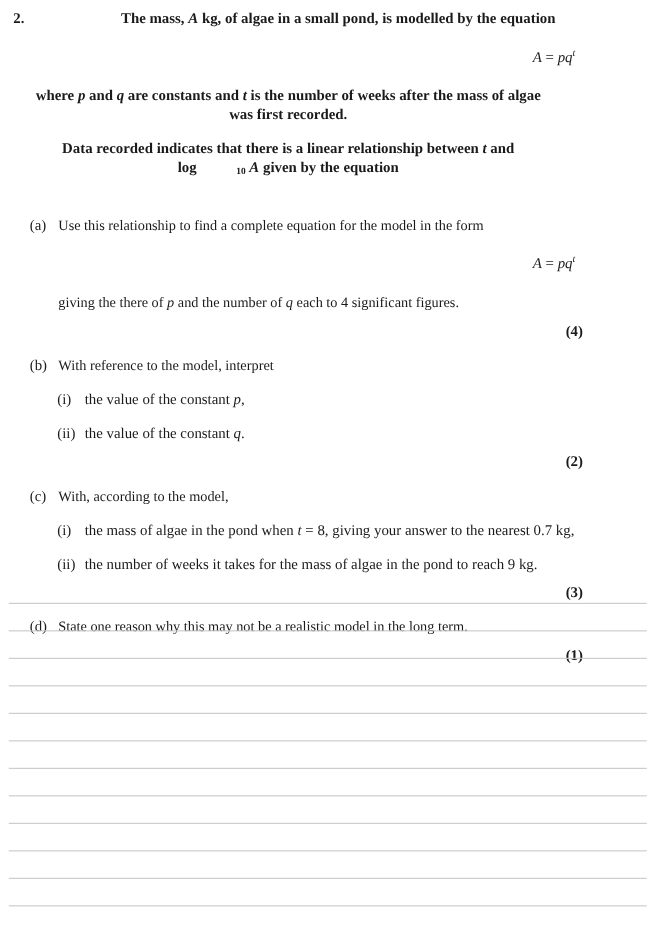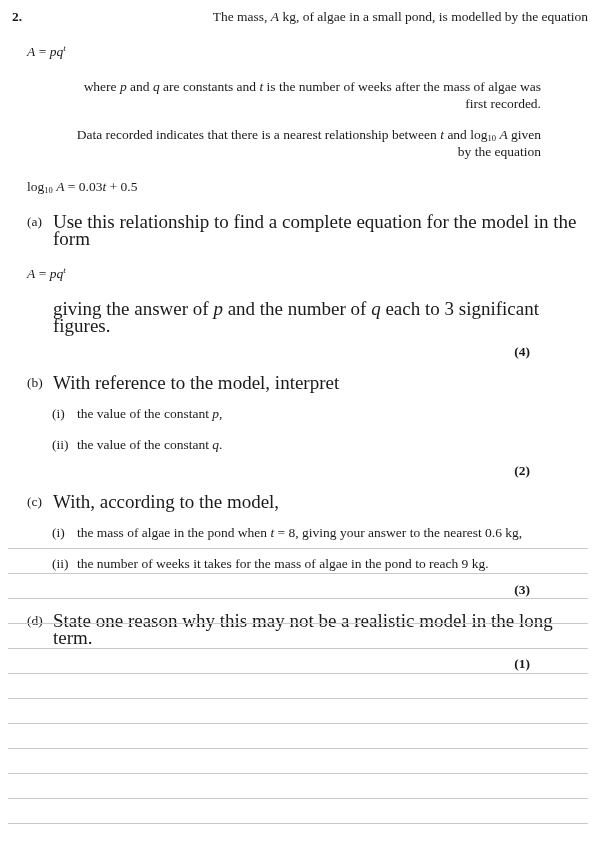--- a/index.html
+++ b/index.html
@@ -36,30 +36,31 @@
   }
   .qbody {
     margin-left: 27px;
     margin-right: 12px;
   }
 
   .para {
     font-size: 13.5px;
     line-height: 17px;
     margin: 0;
-    text-align: right;
-  }
-  .para.tight { max-width: 470px; margin-left: 44px; }
+    text-align: center;
+    font-weight: bold;
+  }
+  .para.tight { max-width: 470px; }
 
   .gap-s { height: 9px; }
   .gap-m { height: 14px; }
   .gap-l { height: 18px; }
 
   .eq {
-    text-align: left;
+    text-align: right;
     font-size: 13.5px;
     line-height: 17px;
     margin: 0;
     padding-right: 65px;
   }
 
   
   i.m {
     font-style: italic;
     font-family: "Liberation Serif", "DejaVu Serif", serif;
@@ -67,38 +68,39 @@
   sup.m {
     font-style: italic;
     font-size: 9px;
     vertical-align: super;
     line-height: 0;
   }
   sub.m {
     font-size: 8.5px;
     vertical-align: -0.28em;
     line-height: 0;
+    padding-left: 36px;
   }
 
   
   .part {
     position: relative;
     margin-left: 0;
   }
   .part-label {
     position: absolute;
     left: 0;
     top: 0;
     width: 24px;
     font-size: 13.5px;
     line-height: 17px;
   }
   .part-content {
     margin-left: 26px;
-    font-size: 19px;
+    font-size: 13px;
     line-height: 17px;
   }
   .subitem {
     position: relative;
     margin-left: 25px;
   }
   .subitem-label {
     position: absolute;
     left: 0;
     top: 0;
@@ -150,42 +152,41 @@
       <div class="gap-l"></div>
 
       <p class="eq"><i class="m">A</i><span> = </span><i class="m">pq</i><sup class="m">t</sup></p>
 
       <div class="gap-l"></div>
 
       <p class="para tight"><span>where </span><i class="m">p</i><span> and </span><i class="m">q</i><span> are constants and </span><i class="m">t</i><span> is the number of weeks after the mass of algae was first recorded.</span></p>
 
       <div class="gap-m"></div>
 
-      <p class="para tight"><span>Data recorded indicates that there is a nearest relationship between </span><i class="m">t</i><span> and log</span><sub class="m">10</sub><span> </span><i class="m">A</i><span> given by the equation</span></p>
-
-      <div class="gap-l"></div>
-
-      <p class="eq"><span>log</span><sub class="m">10</sub>&nbsp;<i class="m">A</i><span> = 0.03</span><i class="m">t</i><span> + 0.5</span></p>
+      <p class="para tight"><span>Data recorded indicates that there is a linear relationship between </span><i class="m">t</i><span> and log</span><sub class="m">10</sub><span> </span><i class="m">A</i><span> given by the equation</span></p>
+
+      <div class="gap-l"></div>
+
 
       <div class="gap-l"></div>
 
       <div class="part">
         <span class="part-label">(a)</span>
         <div class="part-content">
           <span>Use this relationship to find a complete equation for the model in the form</span>
         </div>
       </div>
 
       <div class="gap-l"></div>
 
       <p class="eq"><i class="m">A</i><span> = </span><i class="m">pq</i><sup class="m">t</sup></p>
 
       <div class="gap-l"></div>
 
-      <div class="part-content" style="margin-left:26px;"><span>giving the answer of </span><i class="m">p</i><span> and the number of </span><i class="m">q</i><span> each to 3 significant figures.</span></div>
+      <div class="part-content" style="margin-left:26px;"><span>giving the there of </span><i class="m">p</i><span> and the number of </span><i class="m">q</i><span> each to 4 significant figures.</span></div>
 
       <div class="gap-s"></div>
 
       <div class="marks">(4)</div>
 
       <div class="gap-m"></div>
 
       <div class="part">
         <span class="part-label">(b)</span>
         <div class="part-content">
@@ -217,21 +218,21 @@
         <span class="part-label">(c)</span>
         <div class="part-content">
           <span>With, according to the model,</span>
         </div>
       </div>
 
       <div class="gap-m"></div>
 
       <div class="subitem">
         <span class="subitem-label">(i)</span>
-        <div class="subitem-content"><span>the mass of algae in the pond when </span><i class="m">t</i><span> = 8, giving your answer to the nearest 0.6 kg,</span></div>
+        <div class="subitem-content"><span>the mass of algae in the pond when </span><i class="m">t</i><span> = 8, giving your answer to the nearest 0.7 kg,</span></div>
       </div>
 
       <div class="gap-m"></div>
 
       <div class="subitem">
         <span class="subitem-label">(ii)</span>
         <div class="subitem-content"><span>the number of weeks it takes for the mass of algae in the pond to reach 9 kg.</span></div>
       </div>
 
       <div class="gap-s"></div>

